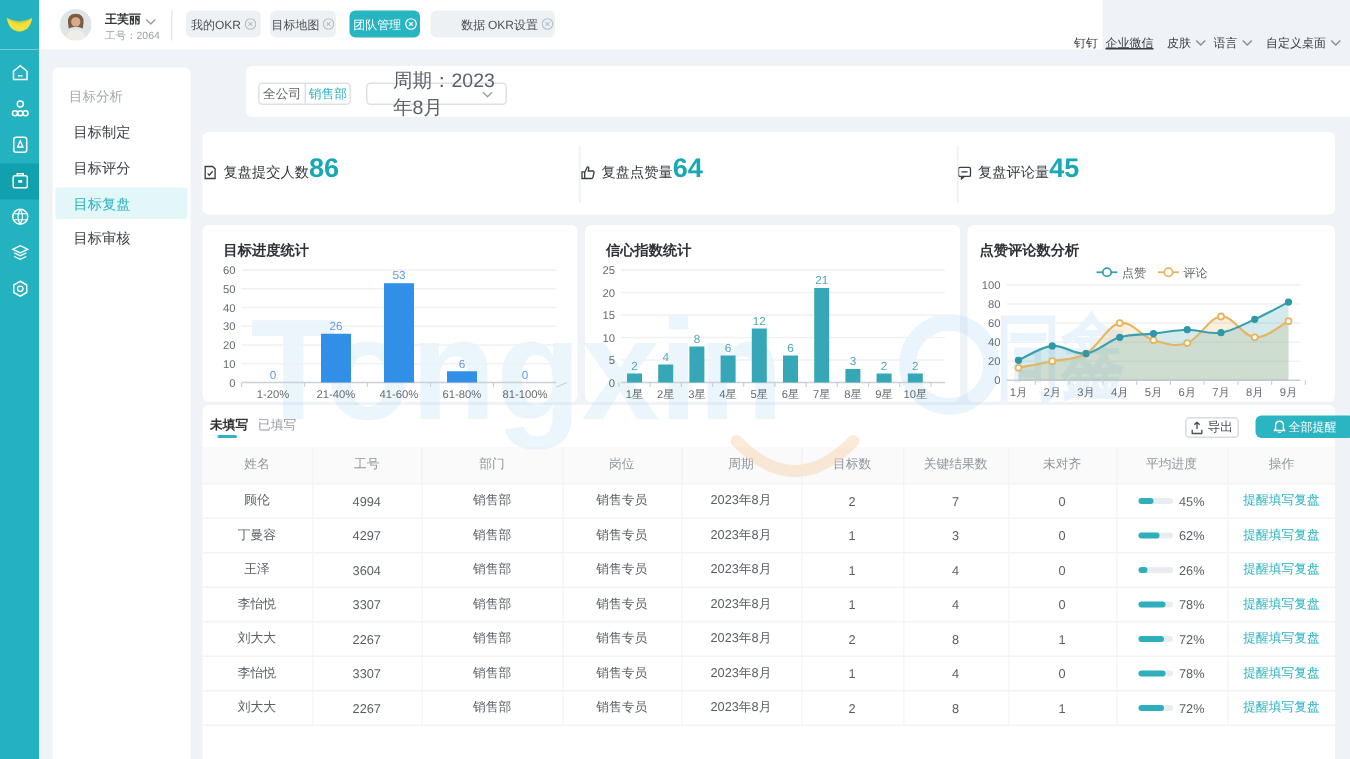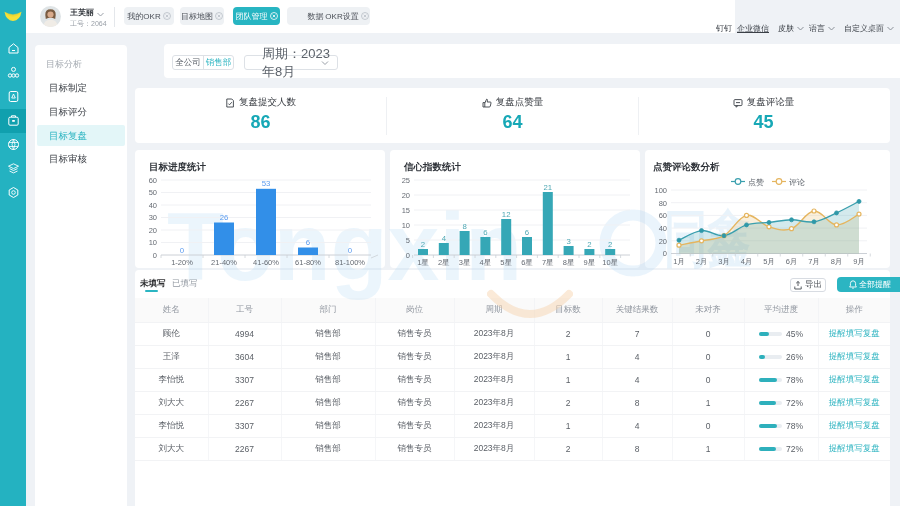--- a/index.html
+++ b/index.html
@@ -24,21 +24,21 @@
 .shead{position:absolute;left:11px;top:13px;font-size:9px;color:#a3a9b0;}
 .sitem{position:absolute;left:14px;font-size:9.5px;color:#3c4047;}
 .sact{position:absolute;left:2px;top:80px;width:88px;height:21px;background:#e3f6f8;border-radius:2px;}
 .sitem.on{color:#28b3c0;}
 
 .seg{position:absolute;left:8px;top:11px;height:15px;border:1px solid #dde1e6;border-radius:3px;display:flex;}
 .seg div{width:30px;display:flex;align-items:center;justify-content:center;font-size:8.5px;color:#5c626a;}
 .seg div+div{border-left:1px solid #dde1e6;color:#2ab4c1;}
 .drop{position:absolute;left:80px;top:11px;width:94px;height:15px;border:1px solid #dde1e6;border-radius:3px;display:flex;align-items:center;font-size:13px;color:#5c626a;padding-left:17px;}
 
-.stat{position:absolute;top:0;height:45px;width:251px;display:flex;flex-direction:column;align-items:center;}
+.stat{position:absolute;top:0;height:45px;width:251px;display:flex;flex-direction:row;align-items:center;}
 .stat .lb{margin-top:9px;font-size:9.5px;color:#32363c;display:flex;align-items:center;gap:4px;height:11px;}
 .stat .num{margin-top:4px;font-size:18px;font-weight:bold;color:#17a8b6;}
 .sdiv{position:absolute;top:9px;width:1px;height:38px;background:#eef0f3;}
 .ctitle{position:absolute;left:14px;top:11px;font-size:9.5px;font-weight:bold;color:#2e3238;}
 
 .ttab{position:absolute;top:8px;font-size:8.5px;}
 .btn-exp{position:absolute;left:655px;top:8px;width:36px;height:14px;border:1px solid #d8dce2;border-radius:3px;display:flex;align-items:center;justify-content:center;gap:3px;font-size:8.5px;color:#4a4f55;background:#fff;white-space:nowrap;}
 .btn-rem{position:absolute;left:702px;top:7px;width:66px;height:15px;background:#2bb5c2;border-radius:4px;display:flex;align-items:center;justify-content:center;gap:2px;font-size:8px;color:#fff;white-space:nowrap;}
 table{border-collapse:collapse;table-layout:fixed;width:755px;}
 th{background:#fafafa;color:#8f959e;font-size:8.5px;font-weight:normal;height:24px;border-right:1px solid #f3f4f6;border-bottom:1px solid #f2f3f5;}
@@ -397,20 +397,34 @@
           <td>2023年8月</td>
           <td>2</td>
           <td>7</td>
           <td>0</td>
           <td><span class="pbar"><span class="ptrack">
                 <span class="pfill" style="width:10.3px;"></span>
               </span>45%</span></td>
           <td><span class="lnk">提醒填写复盘</span></td>
         </tr>
 <tr>
+          <td>丁曼容</td>
+          <td>4297</td>
+          <td>销售部</td>
+          <td>销售专员</td>
+          <td>2023年8月</td>
+          <td>1</td>
+          <td>3</td>
+          <td>0</td>
+          <td><span class="pbar"><span class="ptrack">
+                <span class="pfill" style="width:14.3px;"></span>
+              </span>62%</span></td>
+          <td><span class="lnk">提醒填写复盘</span></td>
+        </tr>
+<tr>
           <td>王泽</td>
           <td>3604</td>
           <td>销售部</td>
           <td>销售专员</td>
           <td>2023年8月</td>
           <td>1</td>
           <td>4</td>
           <td>0</td>
           <td><span class="pbar"><span class="ptrack">
                 <span class="pfill" style="width:6.0px;"></span>

